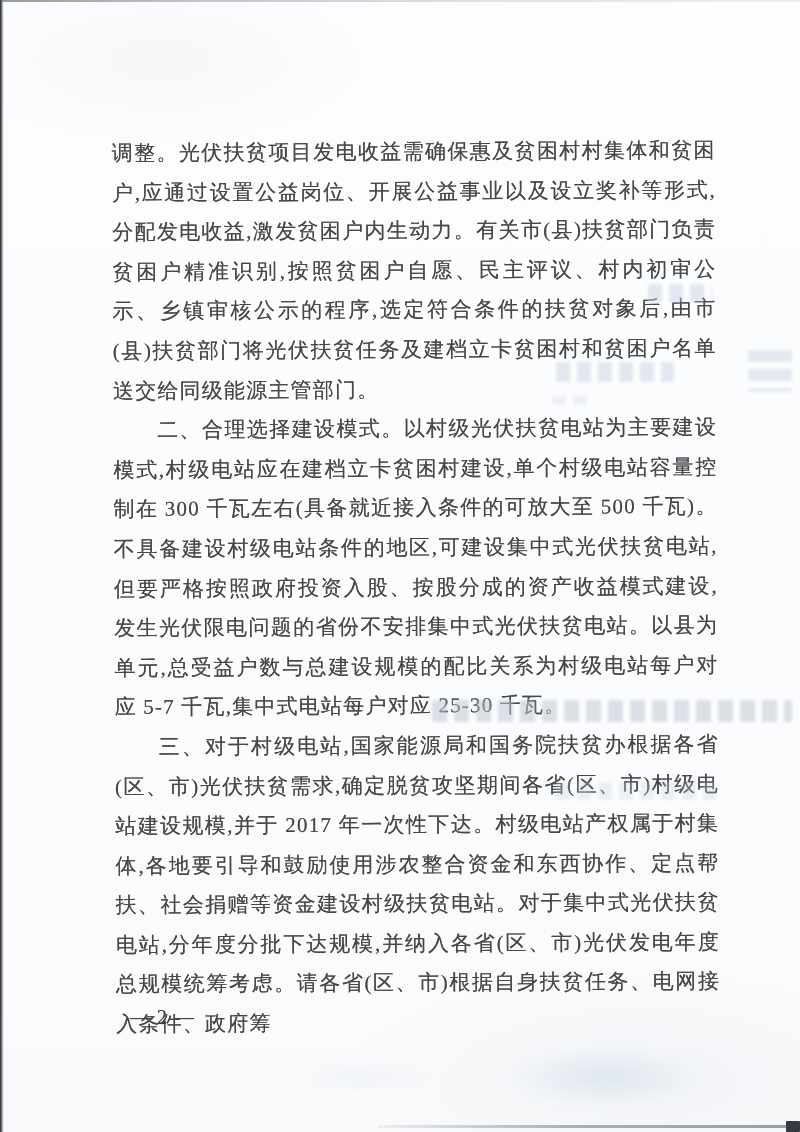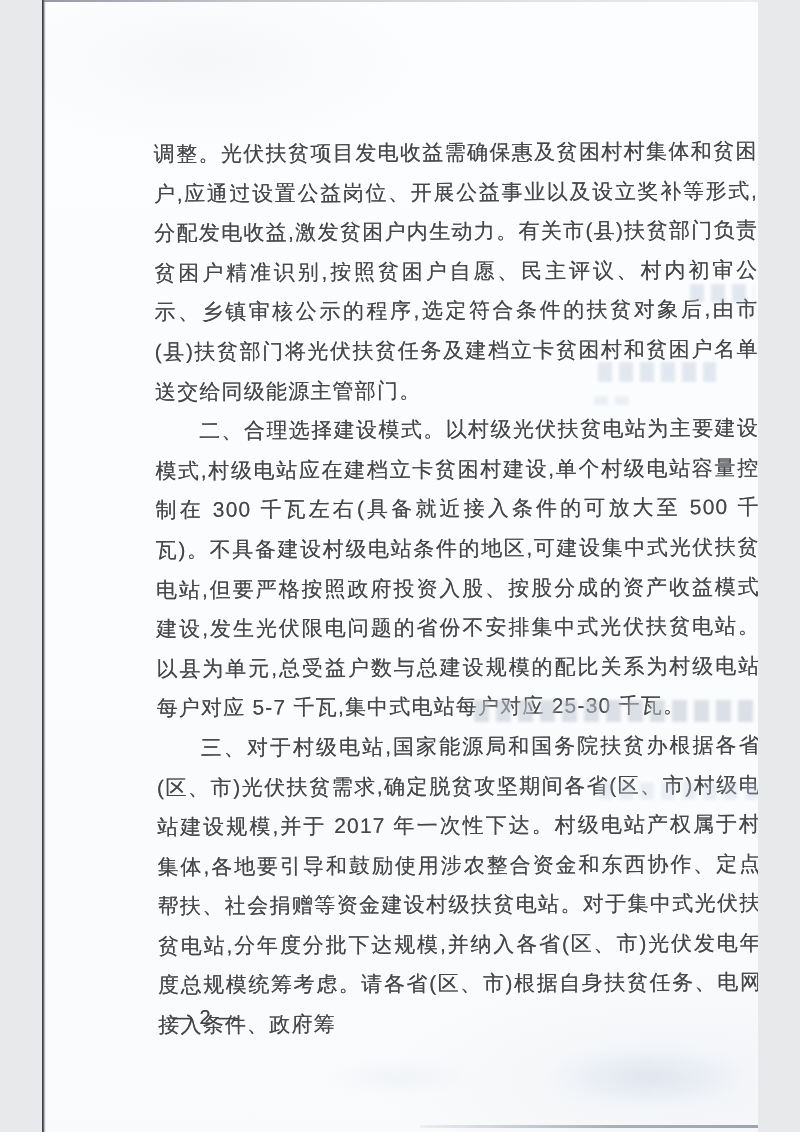--- a/index.html
+++ b/index.html
@@ -1,27 +1,27 @@
 <!DOCTYPE html>
 <html><head>
 <meta charset="utf-8">
 <title>Scanned document page</title>
 <style>
   html, body { margin: 0; padding: 0; background: #e8e9eb; }
   .page {
     position: relative;
-    width: 716px;
+    width: 800px;
     height: 1132px;
     margin: 0 auto;
     background:
       radial-gradient(ellipse 420px 160px at 640px 1080px, rgba(205,214,228,0.18), rgba(205,214,228,0) 70%),
       radial-gradient(ellipse 300px 120px at 160px 60px, rgba(225,228,234,0.25), rgba(225,228,234,0) 70%),
       linear-gradient(180deg, #fcfdfe 0%, #fbfcfd 60%, #f9fafb 100%);
     overflow: hidden;
-    font-family: Liberation Sans, sans-serif;
+    font-family: Liberation Serif, serif;
   }
 
   
   .edge-left {
     position: absolute; left: 0; top: 0; width: 4px; height: 1132px;
     background: linear-gradient(90deg, #2c2f33 0%, #5c6066 35%, rgba(160,164,172,0.45) 70%, rgba(160,164,172,0) 100%);
   }
   .edge-top {
     position: absolute; left: 0; top: 0; width: 800px; height: 2px;
     background: linear-gradient(90deg, #84888f 0%, #b9bcc2 25%, #dadce0 60%, #ecedef 100%);

